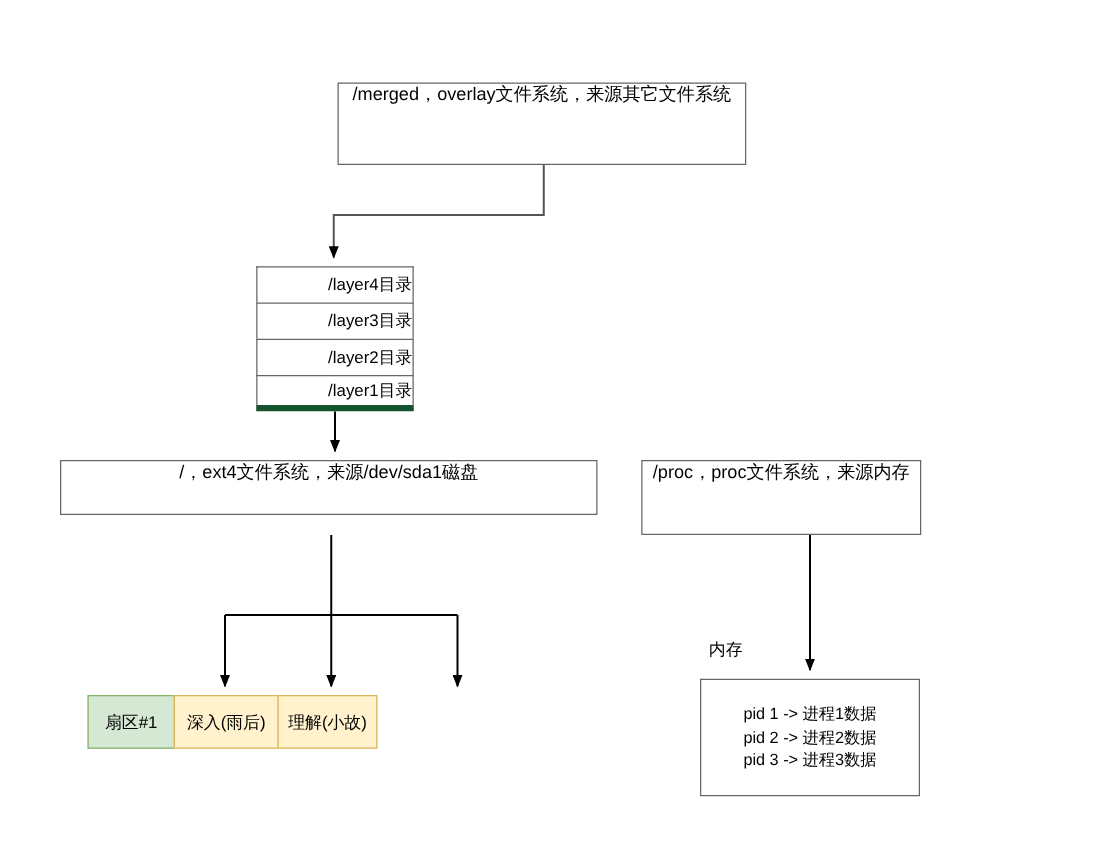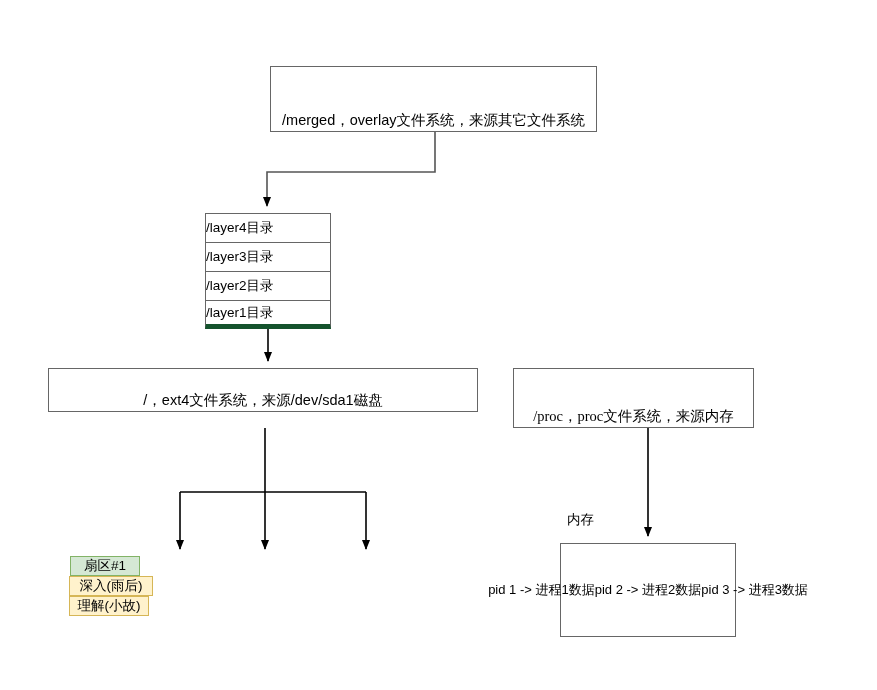--- a/index.html
+++ b/index.html
@@ -20,21 +20,21 @@
     left: 0; top: 0;
     width: 877px;
     height: 690px;
   }
   .node {
     position: absolute;
     box-sizing: border-box;
     border: 1px solid #666666;
     background: #ffffff;
     display: flex;
-    align-items: flex-end;
+    align-items: flex-start;
     justify-content: center;
     text-align: center;
     font-size: 14.5px;
     line-height: 1.35;
     color: #000000;
     white-space: nowrap;
   }
   
   #merged-node {
     left: 270px; top: 66px;
@@ -48,40 +48,40 @@
   }
   .layer-row {
     box-sizing: border-box;
     width: 126px;
     height: 29px;
     border: 1px solid #666666;
     border-bottom: none;
     background: #ffffff;
     display: flex;
     align-items: center;
-    justify-content: flex-start;
+    justify-content: flex-end;
     font-size: 13.5px;
     white-space: nowrap;
   }
   .layer-row.last { border-bottom: 5px solid #14532d; }
 
   
   #ext4-node {
     left: 48px; top: 368px;
     width: 430px; height: 44px;
   }
   #proc-node {
     left: 513px; top: 368px;
-    width: 241px; height: 60px; font-family: Liberation Serif, serif;
+    width: 224px; height: 60px;
   }
   
   #memory-node {
     left: 560px; top: 543px;
     width: 176px; height: 94px;
-    flex-direction: row;
+    flex-direction: column;
     align-items: center;
     justify-content: center;
   }
   .pid-line {
     font-size: 13px;
     line-height: 1.45;
     white-space: nowrap;
   }
   #memory-label {
     position: absolute;
@@ -89,21 +89,20 @@
     font-size: 13.5px;
     white-space: nowrap;
   }
 
   
   #sector-bar {
     position: absolute;
     left: 70px; top: 556px;
     height: 59px;
     display: flex;
-    flex-direction: column;
   }
   .sector-cell {
     box-sizing: border-box;
     height: 43px;
     display: flex;
     align-items: center;
     justify-content: center;
     font-size: 13.5px;
     white-space: nowrap;
     border: 1px solid;

